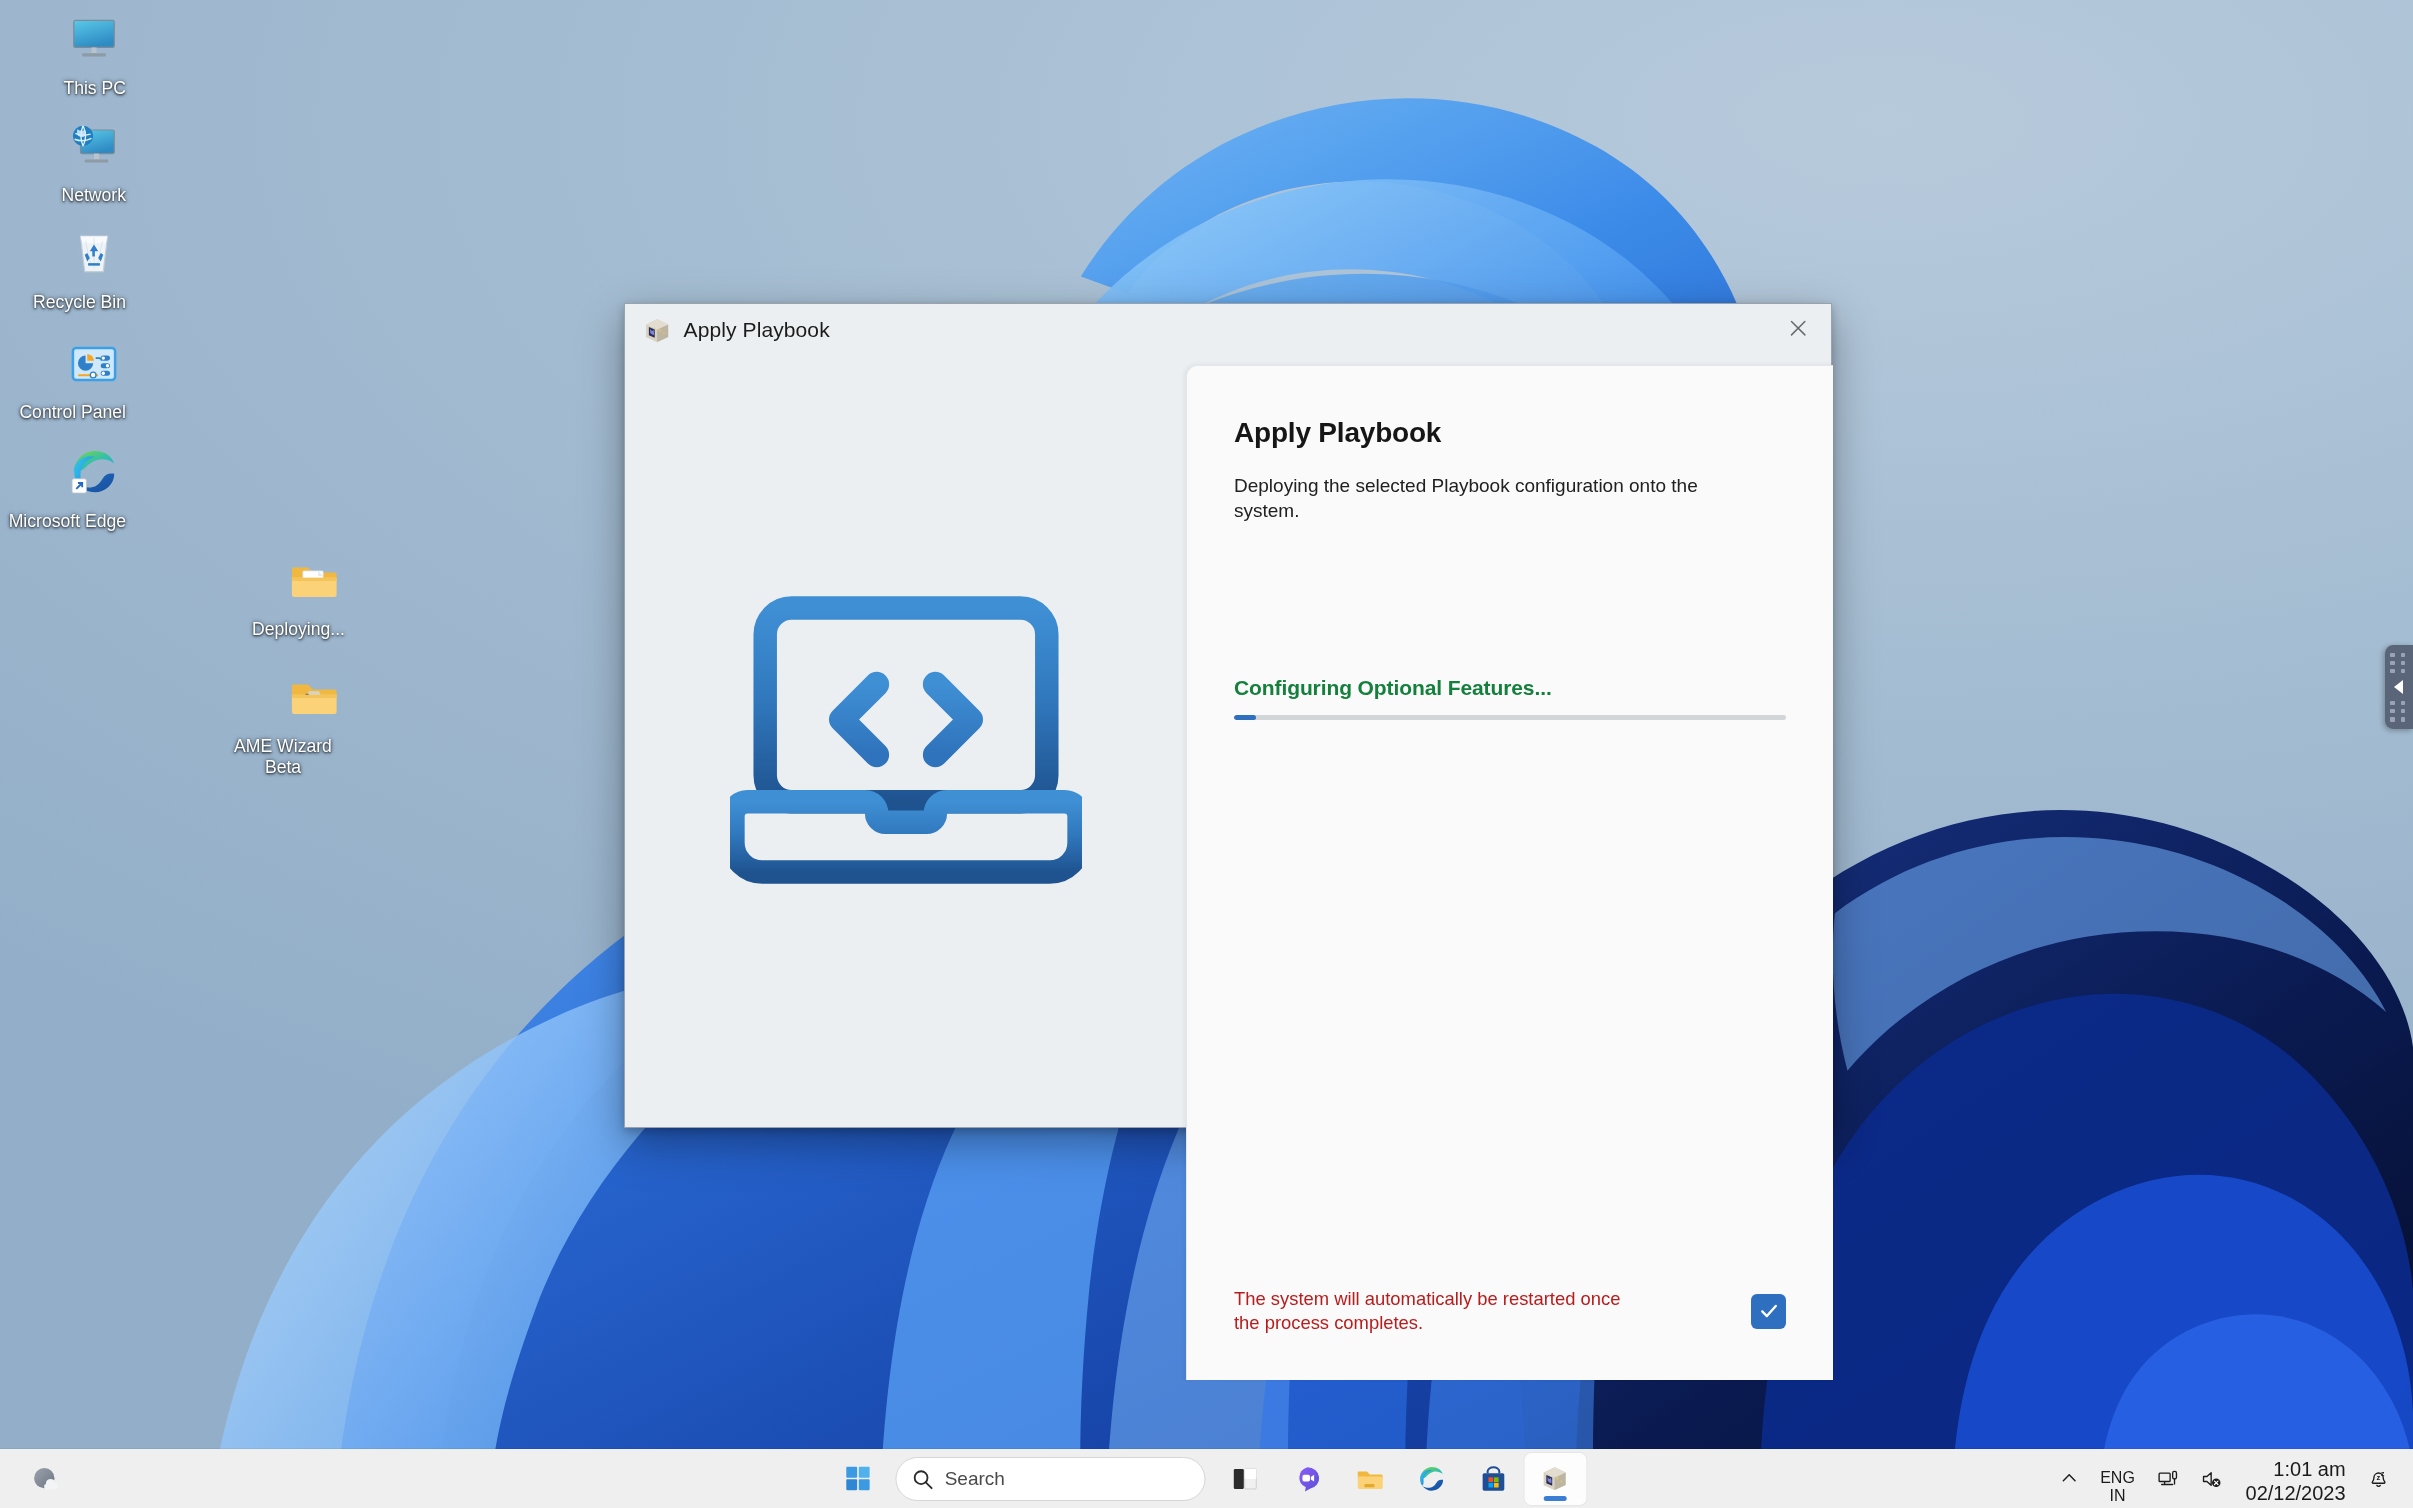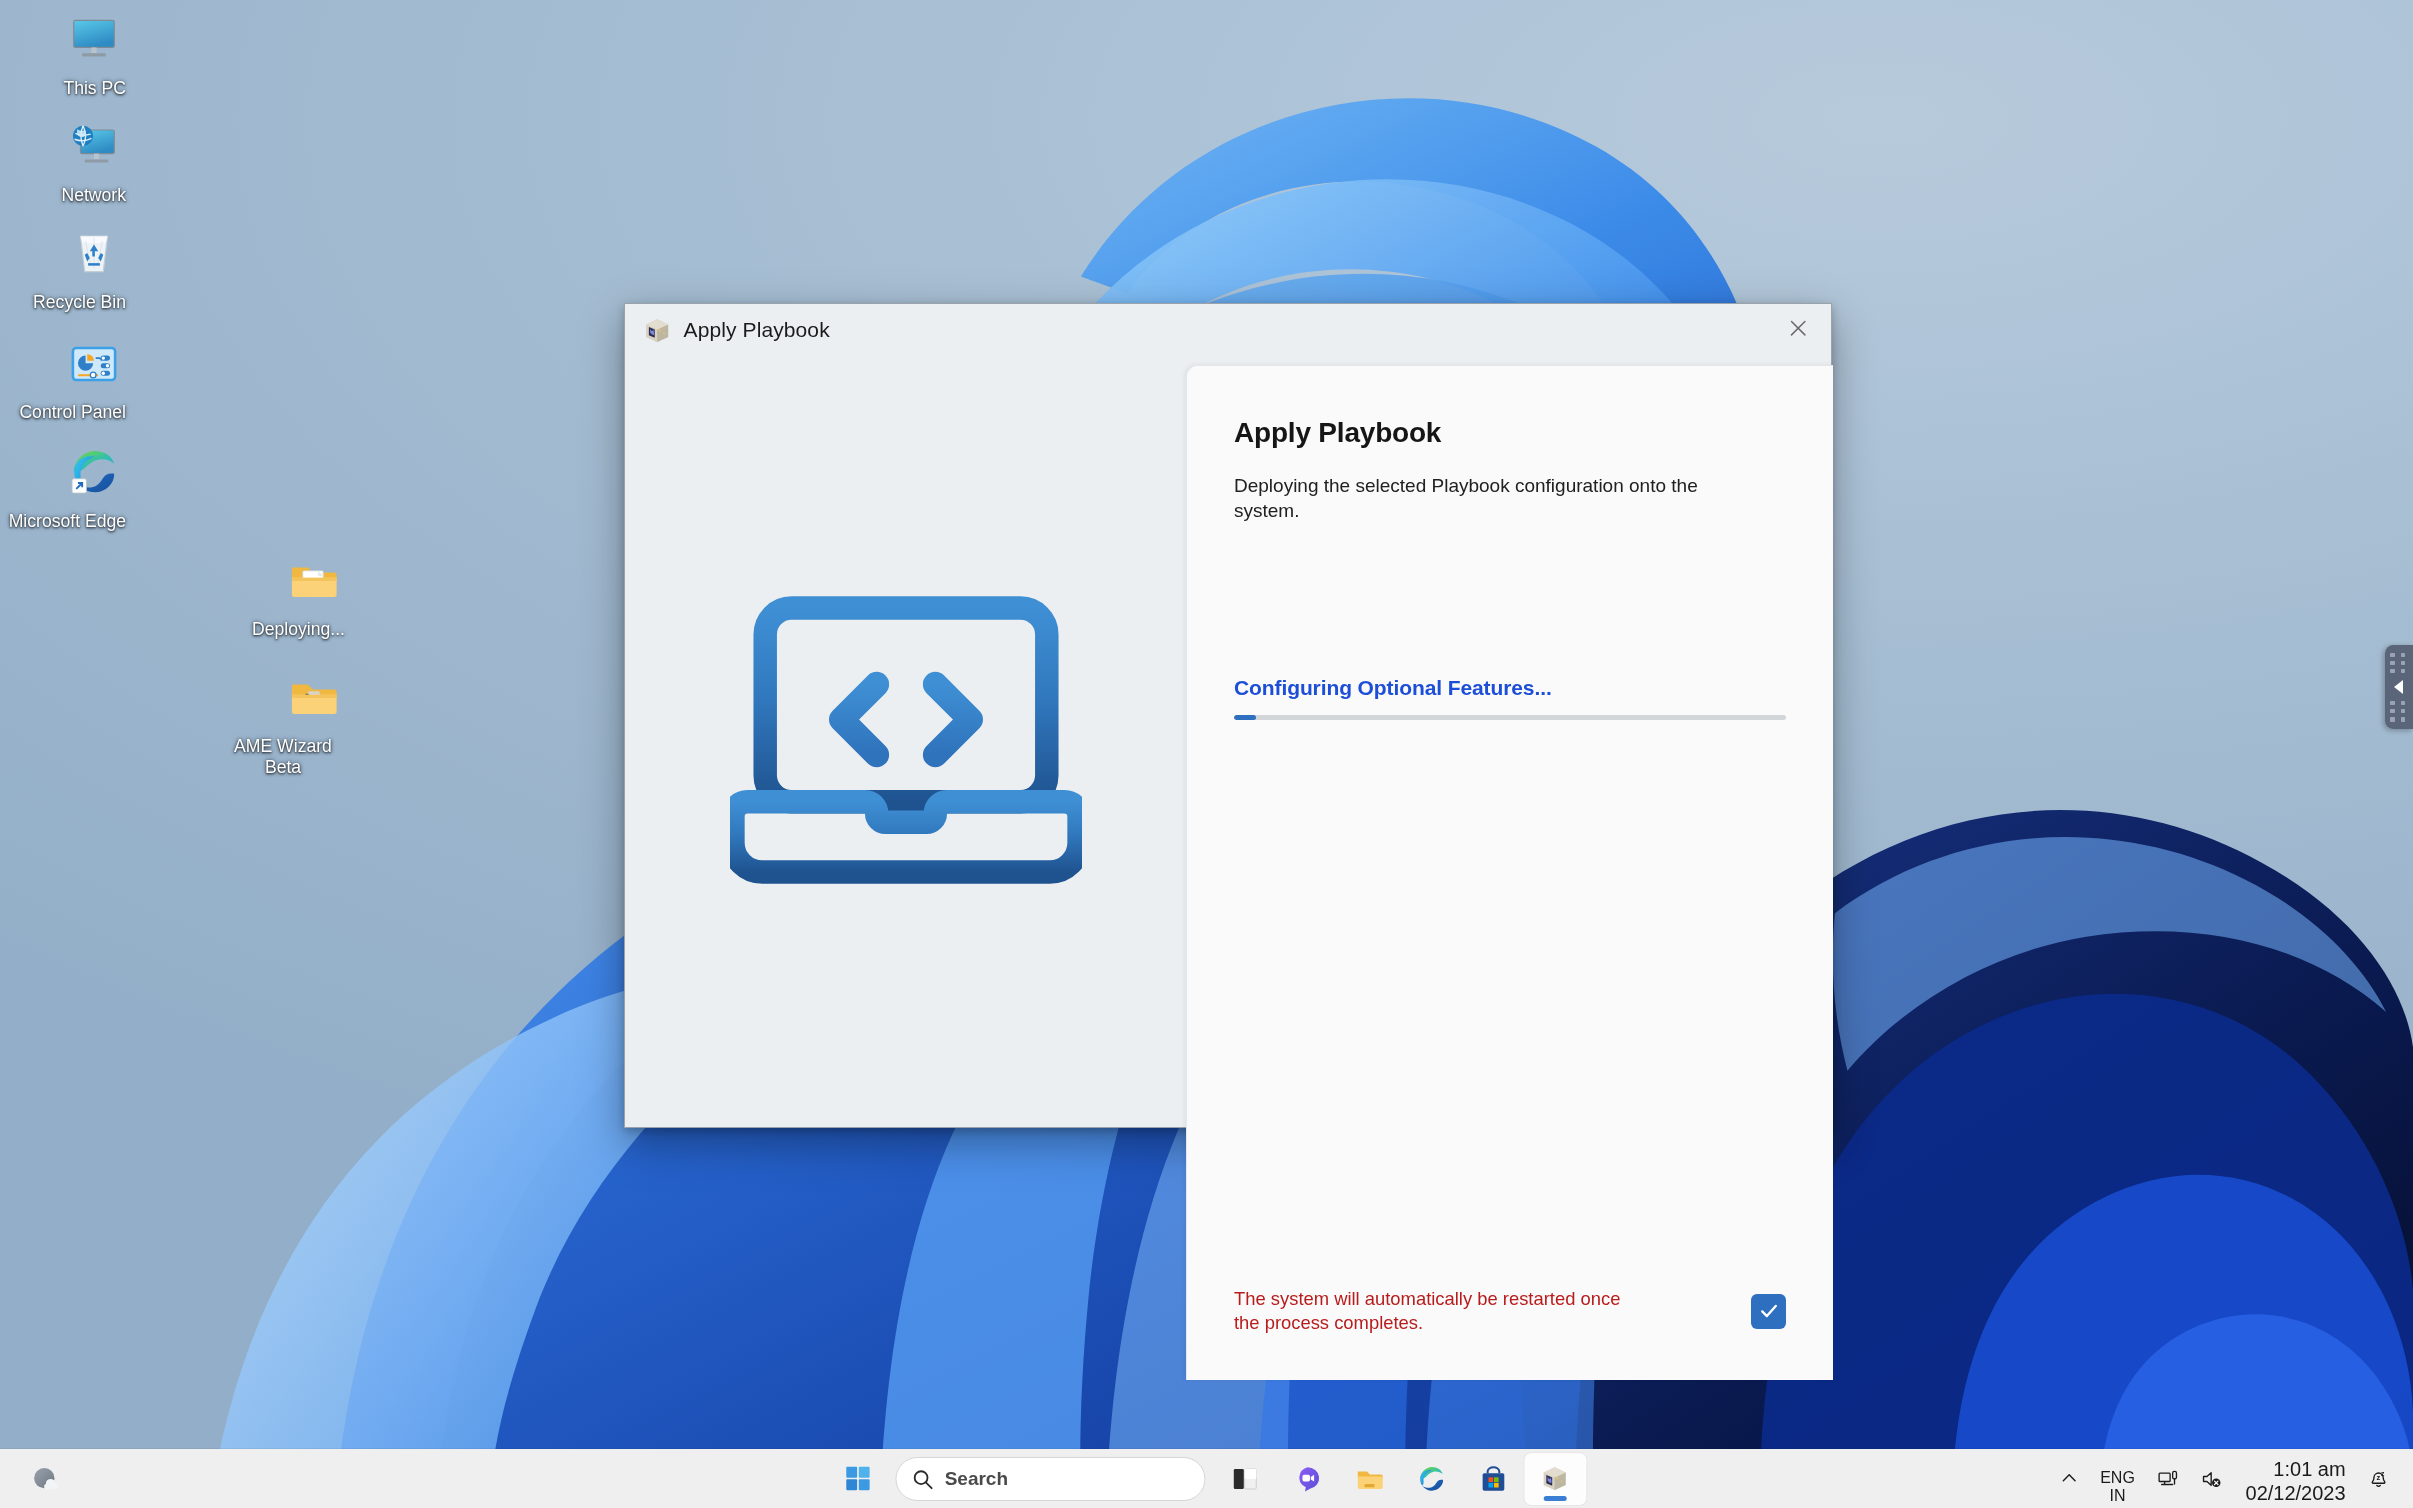--- a/index.html
+++ b/index.html
@@ -59,21 +59,21 @@
     border-left:0.8px solid #e4e7ea; border-top:0.8px solid #e4e7ea;
     box-shadow:-1.7px -0.8px 4.2px rgba(0,0,0,.05);
     display:flex; flex-direction:column;
   }
   #card-body{ padding:51px 47px 0 47px; flex:1 1 auto; position:relative; }
   #card h1{ font-size:28px; font-weight:bold; color:#161616; letter-spacing:-0.2px; }
   #card .subtitle{
     margin-top:23.5px; font-size:19px; line-height:25px; color:#212121; max-width:469px;
   }
   #progress-block{ position:absolute; left:47px; right:47px; top:310px; }
-  #progress-label{ font-size:21px; font-weight:bold; color:#1d4ed8; letter-spacing:-0.1px; }
+  #progress-label{ font-size:21px; font-weight:bold; color:#15803d; letter-spacing:-0.1px; }
   #progress-track{
     margin-top:15px; height:5px; border-radius:2.5px; background:#d3d6d9; position:relative; overflow:hidden;
   }
   #progress-fill{
     position:absolute; left:0; top:0; height:5px; width:4.2%;
     border-radius:2.5px; background:#2f6fc0;
   }
   #card-footer{
     flex:0 0 auto; padding:0 47px 45px 47px;
     display:flex; align-items:center; justify-content:space-between; gap:20px;
@@ -117,21 +117,21 @@
     border-radius:6.7px; position:relative; cursor:default;
   }
   .tb-btn.active{ background:#fdfdfd; box-shadow:0 0 0 0.8px rgba(0,0,0,.05); }
   .tb-btn .ind{
     position:absolute; bottom:3.4px; left:50%; transform:translateX(-50%);
     width:23.5px; height:5px; border-radius:2.5px; background:#3b7fd4;
   }
   #search-pill{
     width:310px; height:44px; border-radius:22px; background:#ffffff;
     border:0.8px solid #d6d6d6; display:flex; align-items:center; padding:0 15px; gap:11px;
-    margin:0 8.4px 0 6.7px; cursor:text;font-weight:bold;
+    margin:0 8.4px 0 6.7px; cursor:text;
   }
   #search-pill .s-label{ font-size:19px; color:#4a4a4a; }
   #tb-right{
     position:absolute; right:0; top:0; height:59px; display:flex; align-items:center; gap:0; padding-right:11.7px;
   }
   .tray-item{ height:52px; display:flex; align-items:center; justify-content:flex-end; padding:0 11px; border-radius:6.7px; cursor:default; }
   .tray-lang{ flex-direction:column; line-height:1.12; font-size:16px; color:#1b1b1b; }
   .tray-clock{ flex-direction:column; line-height:1.2; font-size:20px; color:#1b1b1b; text-align:right; align-items:flex-end; padding:0 11.7px; }
 </style>
 </head>

